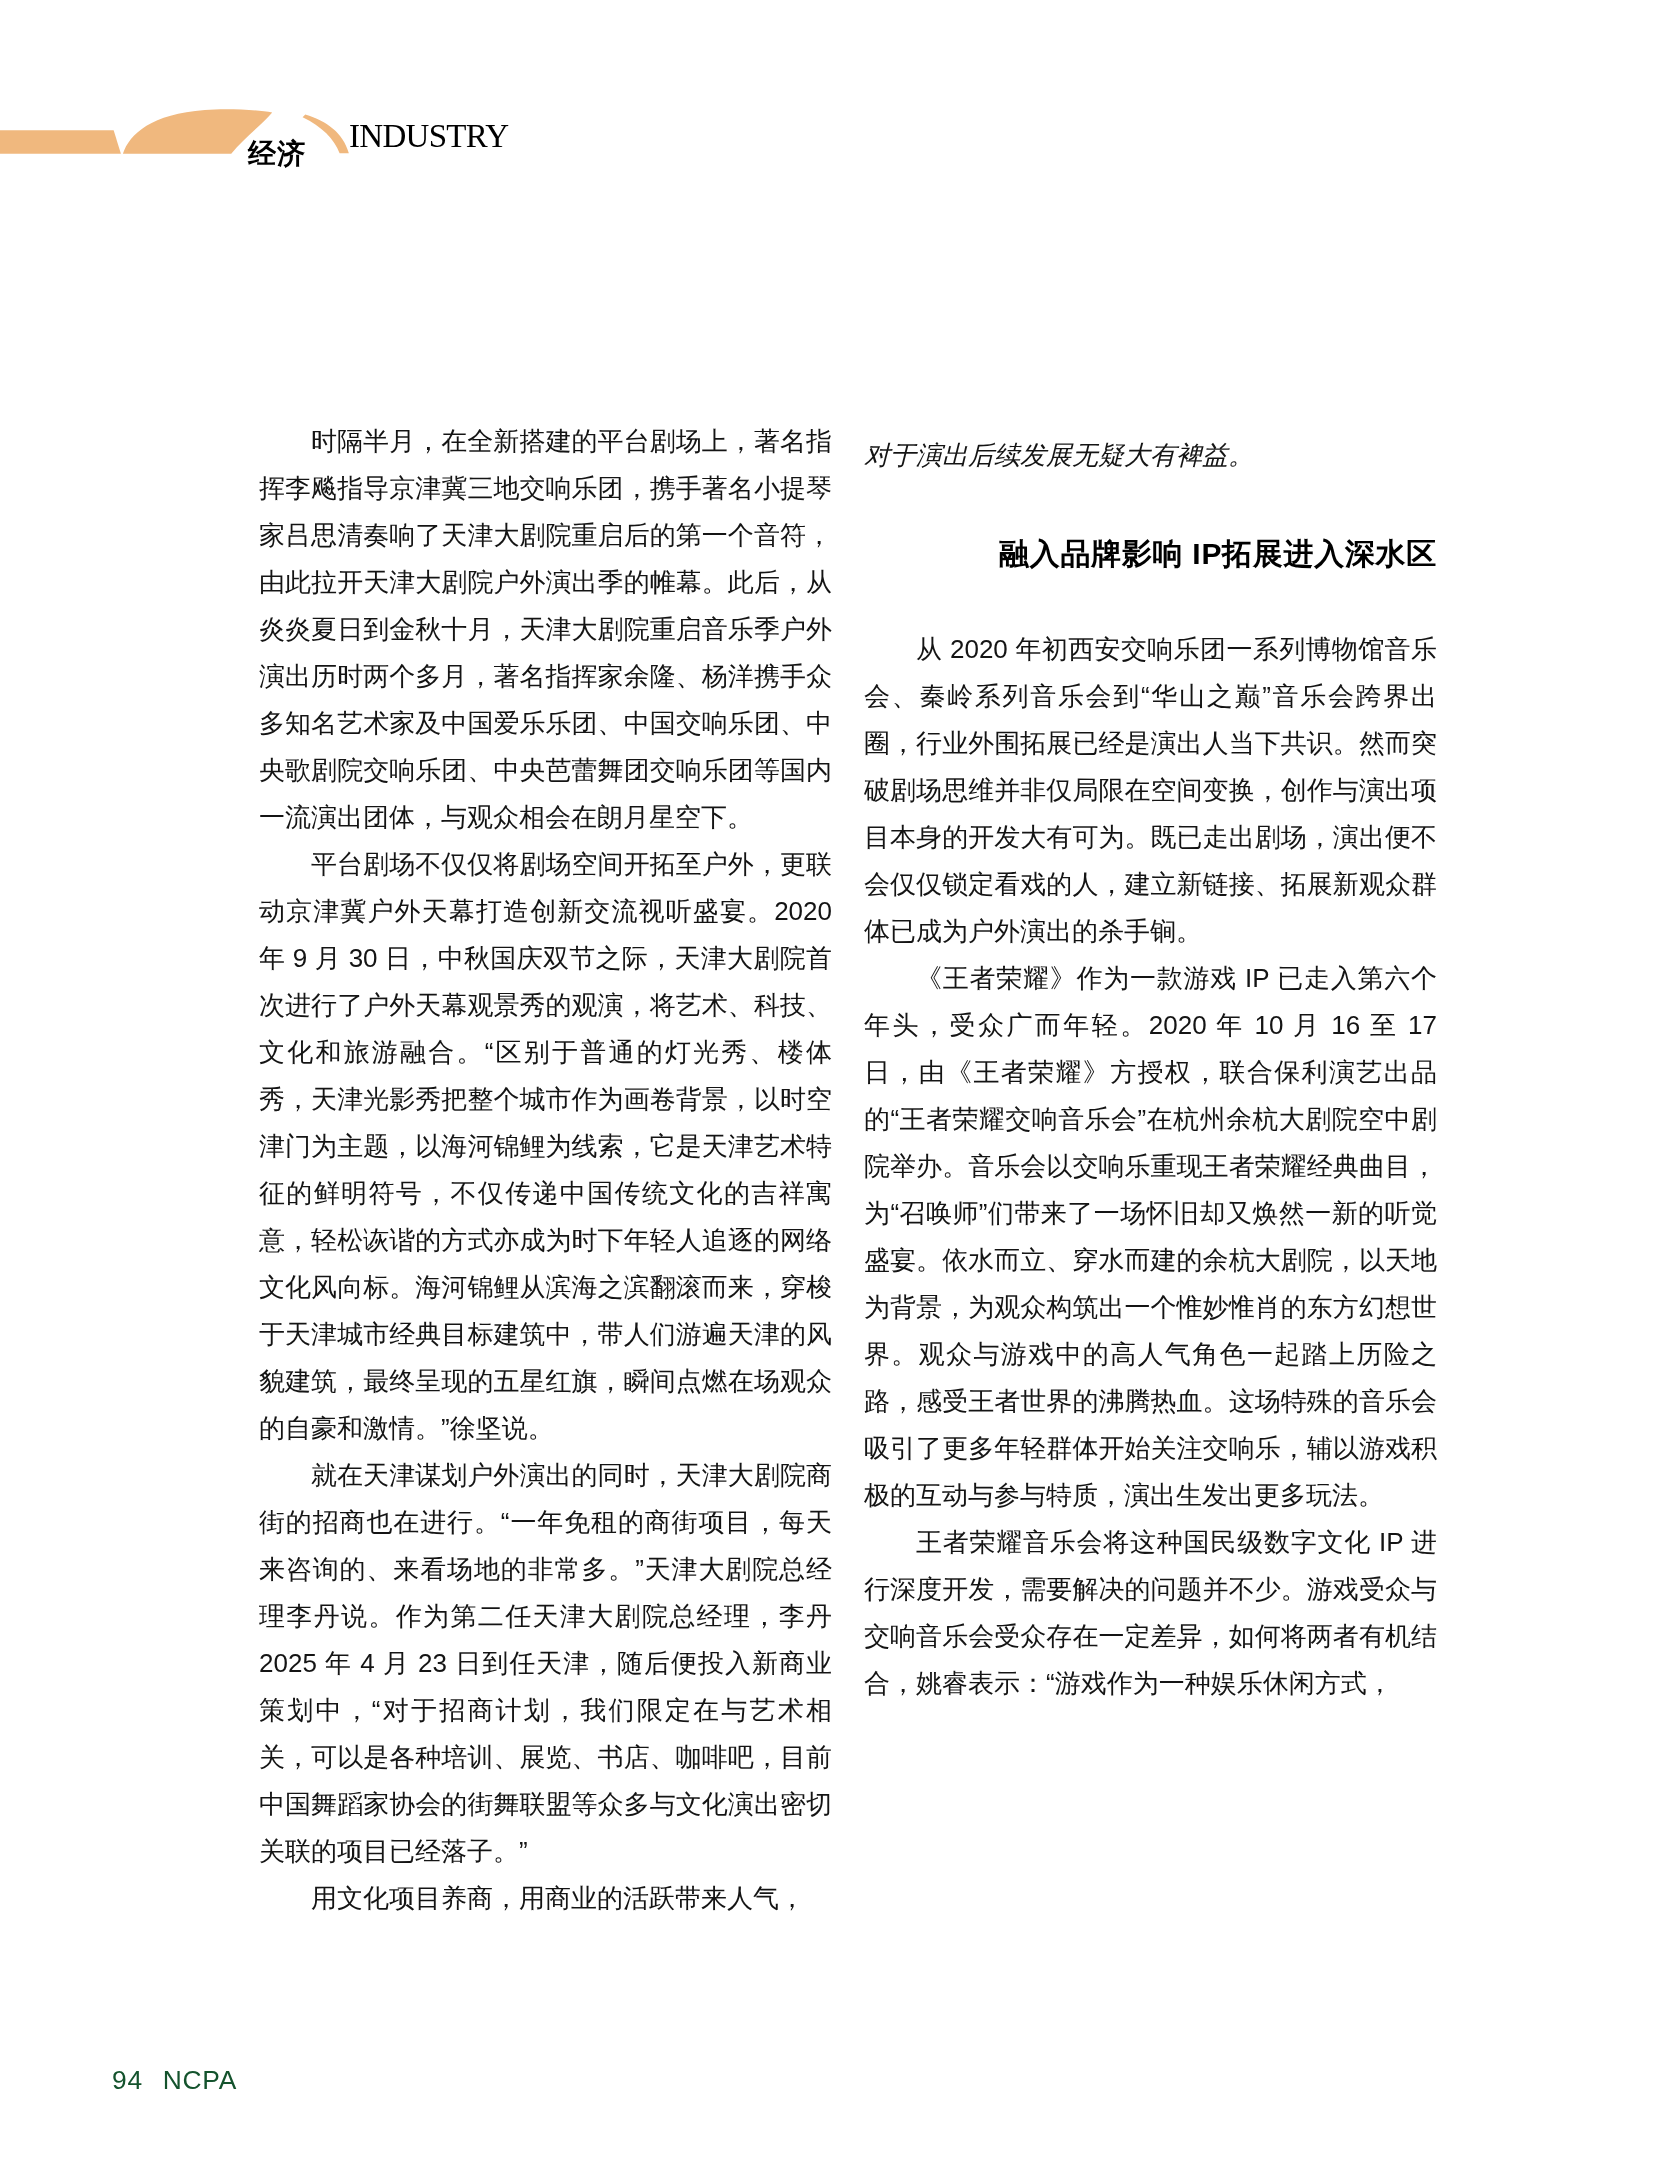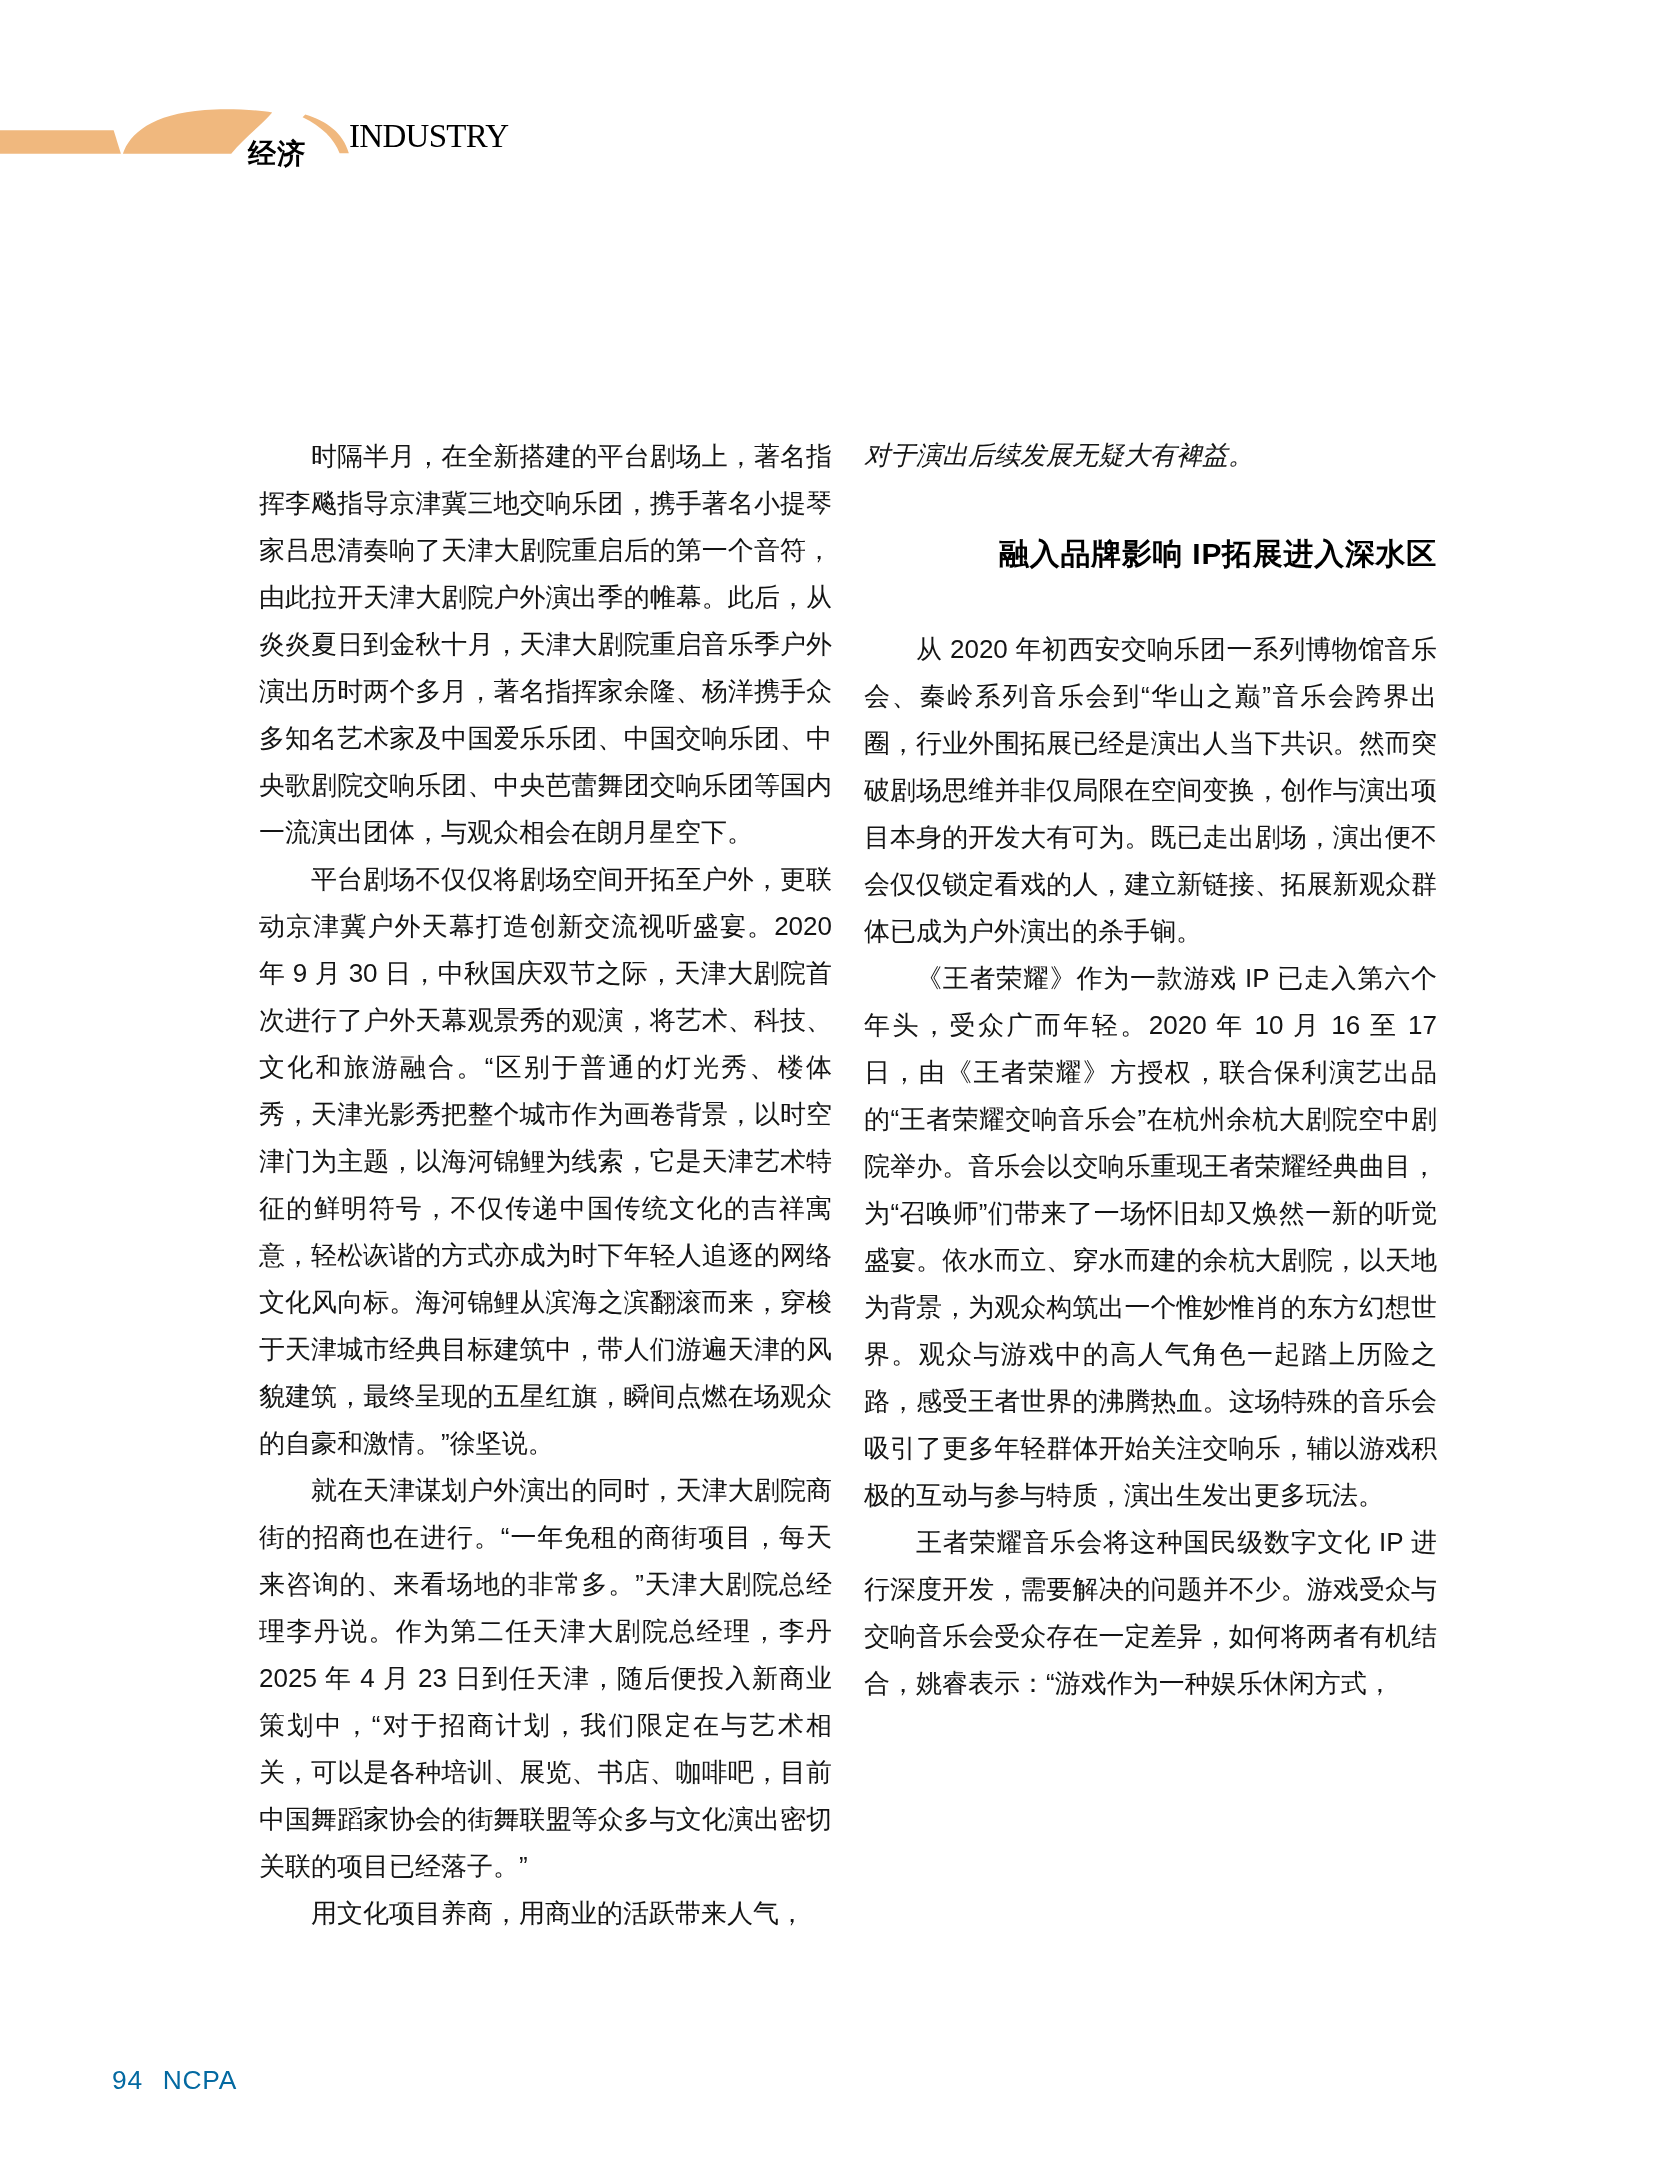--- a/index.html
+++ b/index.html
@@ -30,34 +30,34 @@
 
   
   .col {
     position: absolute; width: 573px;
     font-size: 26px; line-height: 47px;
     text-align: justify; text-justify: inter-character;
     color: #141414;
   }
   .col p { margin: 0; text-indent: 2em; }
   .col p.noindent { text-indent: 0; font-style: italic; }
-  .col-left  { left: 259px;  top: 433px; }
+  .col-left  { left: 259px;  top: 418px; }
   .col-right { left: 864px; top: 432px; }
 
   .section-heading {
     margin: 55px 0 52px 0;
     font-size: 30px; font-weight: bold; line-height: 40px;
     color: #000; text-indent: 0; text-align: right;
     letter-spacing: 0.7px; white-space: nowrap;
   }
 
   
   .page-footer {
     position: absolute; left: 112px; top: 2066px;
-    font-size: 26.4px; line-height: 1.1; color: #0369a1;
+    font-size: 26.4px; line-height: 1.1; color: #14532d;
     display: flex; gap: 20px; letter-spacing: 0.7px;
   }
 </style>
 </head>
 <body>
 
 <div class="page">
 
   <div class="masthead">
     <svg class="masthead-svg" viewBox="0 0 560 90" xmlns="http://www.w3.org/2000/svg" preserveAspectRatio="none">

